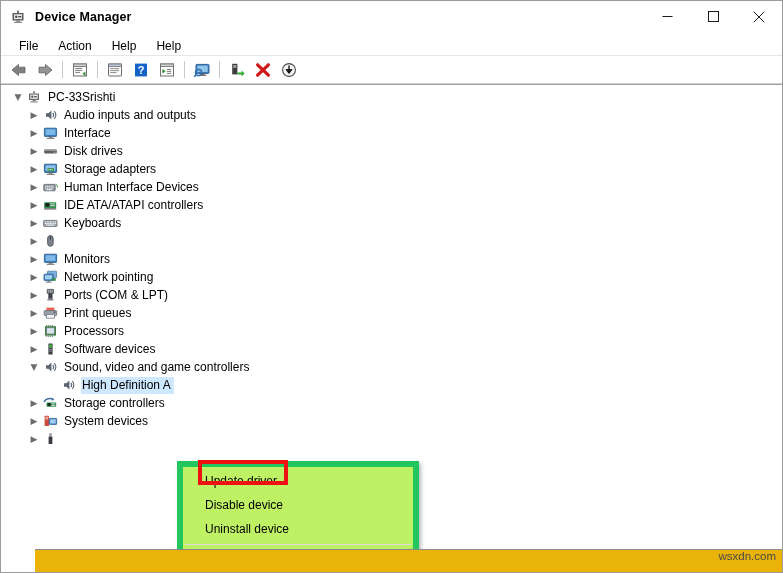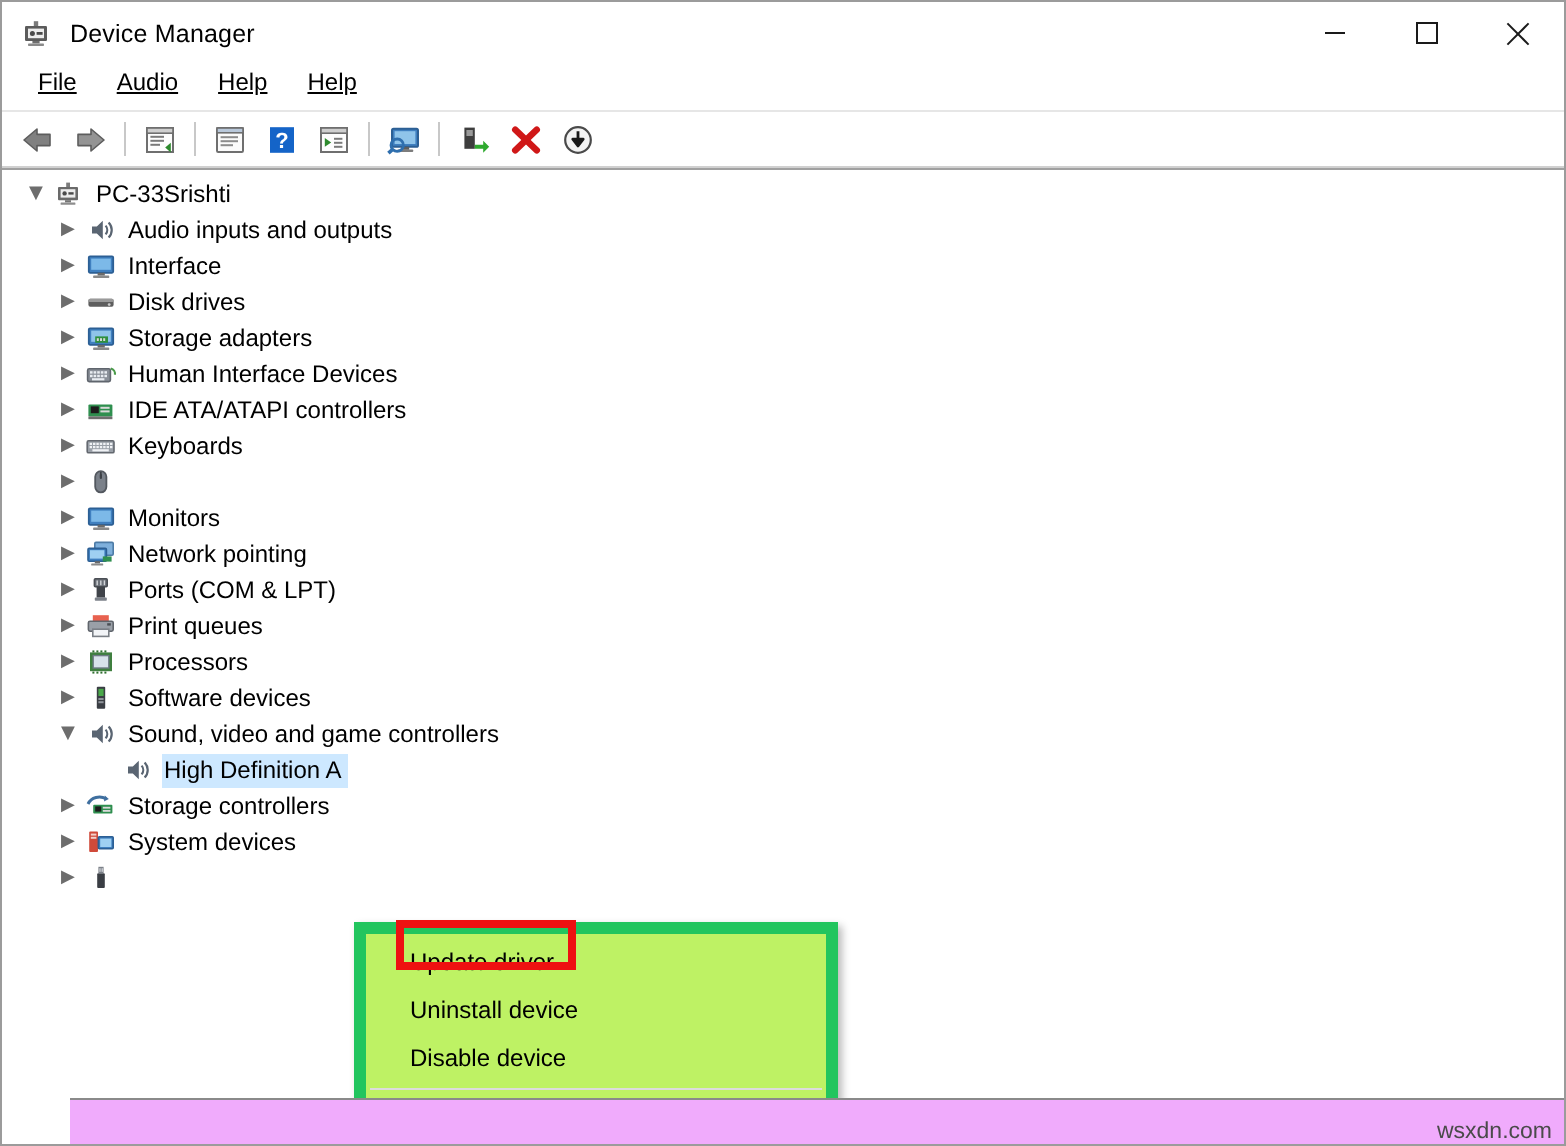--- a/index.html
+++ b/index.html
@@ -31,20 +31,21 @@
   }
 
   
   #titlebar {
     height: 31px;
     min-height: 31px;
     background: #ffffff;
     display: flex;
     align-items: center;
     position: relative;
+    font-weight: bold;
   }
   #title-icon {
     width: 16px; height: 16px;
     margin-left: 9px;
     position: relative;
   }
   #title-text {
     margin-left: 9px;
     font-size: 12.5px;
     color: #000000;
@@ -63,24 +64,23 @@
     right: 0; top: 0;
     display: flex;
   }
 
   
   #menubar {
     height: 23px;
     min-height: 23px;
     background: #ffffff;
     display: flex;
-    align-items: flex-start;
+    align-items: flex-end;
     padding-left: 8px;
     border-bottom: 1px solid #e6e6e6;
-    text-decoration: underline;
   }
   .menuitem {
     font-size: 12px;
     padding: 2px 10px;
     color: #000000;
   }
 
   
   #toolbar {
     height: 27px;
@@ -149,24 +149,24 @@
   }
   .label-box {
     padding: 1px 3px 2px 1px;
     line-height: 14px;
   }
 
   
   #statusbar {
     height: 22px;
     min-height: 22px;
-    background: #f0abfc;
+    background: #eab308;
     border-top: 1px solid #8a8a8a;
     display: flex;
-    align-items: flex-end;
+    align-items: flex-start;
     font-size: 11px;
     margin-left: 34px;
   }
   #status-main { flex: 1; border-right: 1px solid #bdbdbd; }
   #status-mid  { width: 133px; border-right: 1px solid #bdbdbd; }
   #status-right {
     width: 90px;
     display: flex;
     align-items: center;
     justify-content: flex-end;
@@ -246,21 +246,21 @@
         <svg width="12" height="12" viewBox="0 0 12 12">
           <line x1="0.7" y1="0.7" x2="11.3" y2="11.3" stroke="#1a1a1a" stroke-width="1"></line>
           <line x1="11.3" y1="0.7" x2="0.7" y2="11.3" stroke="#1a1a1a" stroke-width="1"></line>
         </svg>
       </div>
     </div>
   </div>
 
   <div id="menubar">
     <div class="menuitem">File</div>
-    <div class="menuitem">Audio</div>
+    <div class="menuitem">Action</div>
     <div class="menuitem">Help</div>
     <div class="menuitem">Help</div>
   </div>
 
   <div id="toolbar">
 
     <div class="tbtn">
       <svg width="18" height="16" viewBox="0 0 18 16">
         <path d="M8.5 2.5 L2 8 L8.5 13.5 L8.5 10.8 L15 10.8 L15 5.2 L8.5 5.2 Z" fill="#808080" stroke="#5d5d5d" stroke-width="0.8" stroke-linejoin="round"></path>
       </svg>
@@ -654,22 +654,22 @@
             <rect x="7.7" y="3.1" width="0.6" height="1.8" fill="#d8dade"></rect>
             <rect x="8.8" y="3.1" width="0.6" height="1.8" fill="#d8dade"></rect>
           </svg>
         </span>
       </div>
 
     </div>
 
     <div id="ctxmenu">
       <div class="ctxitem">Update driver</div>
+      <div class="ctxitem">Disable device</div>
       <div class="ctxitem">Uninstall device</div>
-      <div class="ctxitem">Disable device</div>
       <div class="ctxsep"></div>
       <div class="ctxitem">Scan for hardware changes</div>
 
     </div>
 
     <div id="redbox"></div>
 
   </div>
 
   <div id="statusbar">

